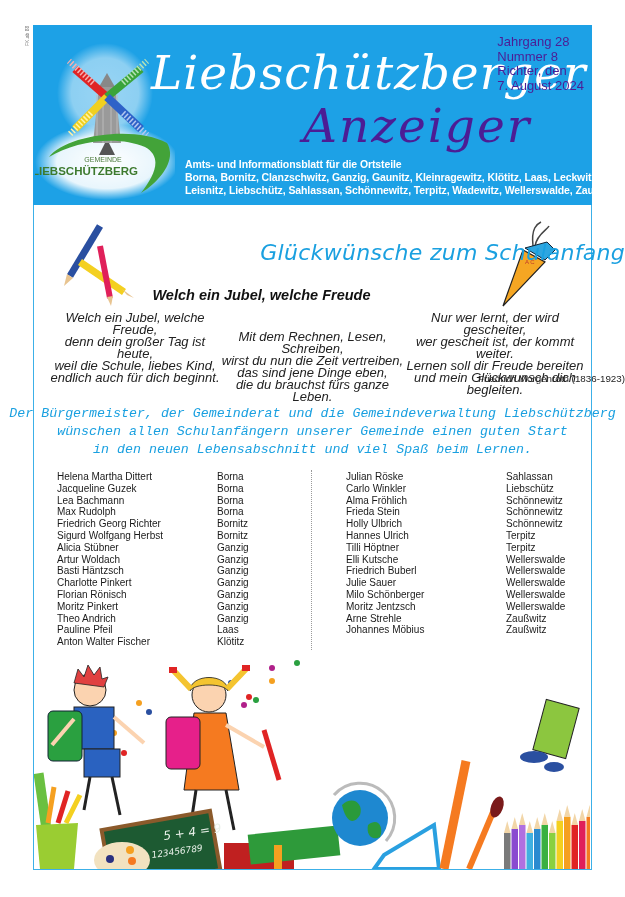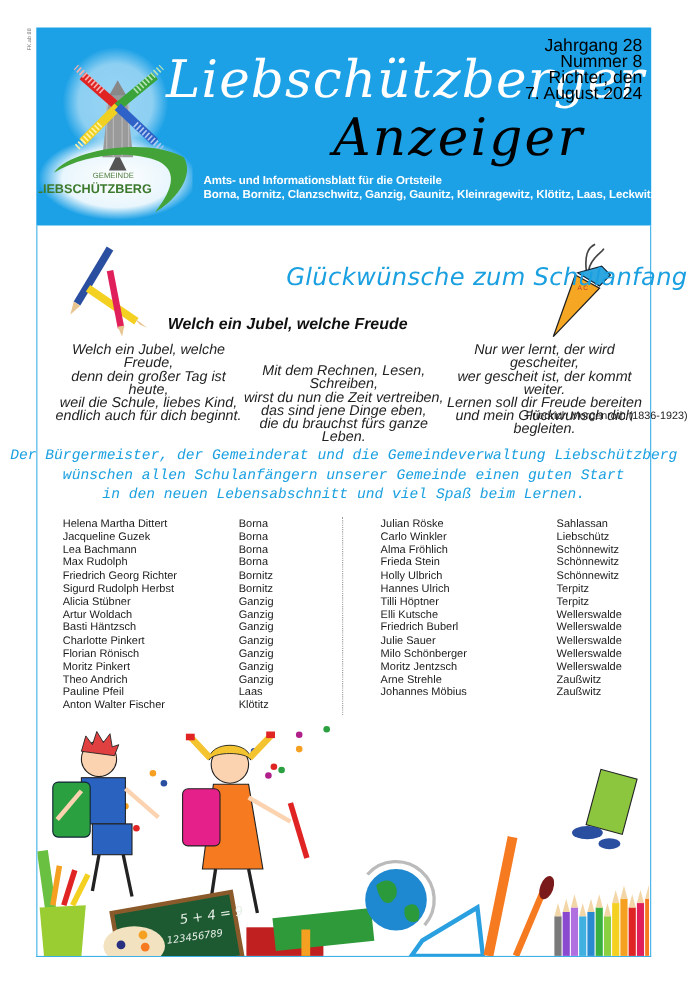--- a/index.html
+++ b/index.html
@@ -11,24 +11,24 @@
                font-family:"Liberation Sans", sans-serif; letter-spacing:0; }
 
   
   .header { position:absolute; left:33px; top:25px; width:559px; height:180px;
             background:#1da1e6; }
   .logo { position:absolute; left:2px; top:0; width:140px; height:178px; }
   .title-line1 { position:absolute; left:118px; top:20px; font-family:"DejaVu Serif", serif;
                  font-style:italic; font-size:47px; color:#fff; letter-spacing:1px;
                  white-space:nowrap; }
   .title-line2 { position:absolute; left:270px; top:73px; font-family:"DejaVu Serif", serif;
-                 font-style:italic; font-size:47px; color:#000000; letter-spacing:2px;
+                 font-style:italic; font-size:47px; color:#4c1d95; letter-spacing:2px;
                  white-space:nowrap; }
-  .issue { position:absolute; right:8px; top:10px; text-align:right; color:#000000;
-           font-size:16px; line-height:14.5px; }
+  .issue { position:absolute; right:8px; top:10px; color:#4c1d95;
+           font-size:13px; line-height:14.5px; }
   .subtitle { position:absolute; left:152px; top:133px; color:#fff; font-weight:bold;
               font-size:10.5px; line-height:13px; white-space:nowrap; letter-spacing:-0.1px; }
 
   
   .frame { position:absolute; left:33px; top:205px; width:557px; height:664px;
            border-left:1.5px solid #3cb0e8; border-right:1.5px solid #3cb0e8;
            border-bottom:1.5px solid #3cb0e8; }
 
   .pencils { position:absolute; left:58px; top:218px; width:85px; height:90px; }
   .cone { position:absolute; left:495px; top:218px; width:70px; height:95px; }
@@ -113,20 +113,21 @@
   <div class="issue">
     <div>Jahrgang 28</div>
     <div>Nummer 8</div>
     <div>Richter, den</div>
     <div>7. August 2024</div>
   </div>
 
   <div class="subtitle">
     <div>Amts- und Informationsblatt für die Ortsteile</div>
     <div>Borna, Bornitz, Clanzschwitz, Ganzig, Gaunitz, Kleinragewitz, Klötitz, Laas, Leckwitz,</div>
+    <div>Leisnitz, Liebschütz, Sahlassan, Schönnewitz, Terpitz, Wadewitz, Wellerswalde, Zaußwitz</div>
   </div>
 </div>
 
 <div class="frame"></div>
 
 <svg class="pencils" viewBox="0 0 85 90">
   <line x1="42" y1="8" x2="12" y2="58" stroke="#2a4fa0" stroke-width="7" stroke-linecap="butt"></line>
   <polygon points="9,56 15,60 6,68" fill="#e8c490"></polygon>
   <line x1="22" y1="44" x2="66" y2="74" stroke="#f4d020" stroke-width="7"></line>
   <polygon points="64,71 69,77 76,80" fill="#e8c490"></polygon>
@@ -185,21 +186,21 @@
     </div>
     <div class="row">
       <span class="n">Max Rudolph</span>
       <span class="p">Borna</span>
     </div>
     <div class="row">
       <span class="n">Friedrich Georg Richter</span>
       <span class="p">Bornitz</span>
     </div>
     <div class="row">
-      <span class="n">Sigurd Rudolph Herbst</span>
+      <span class="n">Sigurd Wolfgang Herbst</span>
       <span class="p">Bornitz</span>
     </div>
     <div class="row">
       <span class="n">Alicia Stübner</span>
       <span class="p">Ganzig</span>
     </div>
     <div class="row">
       <span class="n">Artur Woldach</span>
       <span class="p">Ganzig</span>
     </div>

